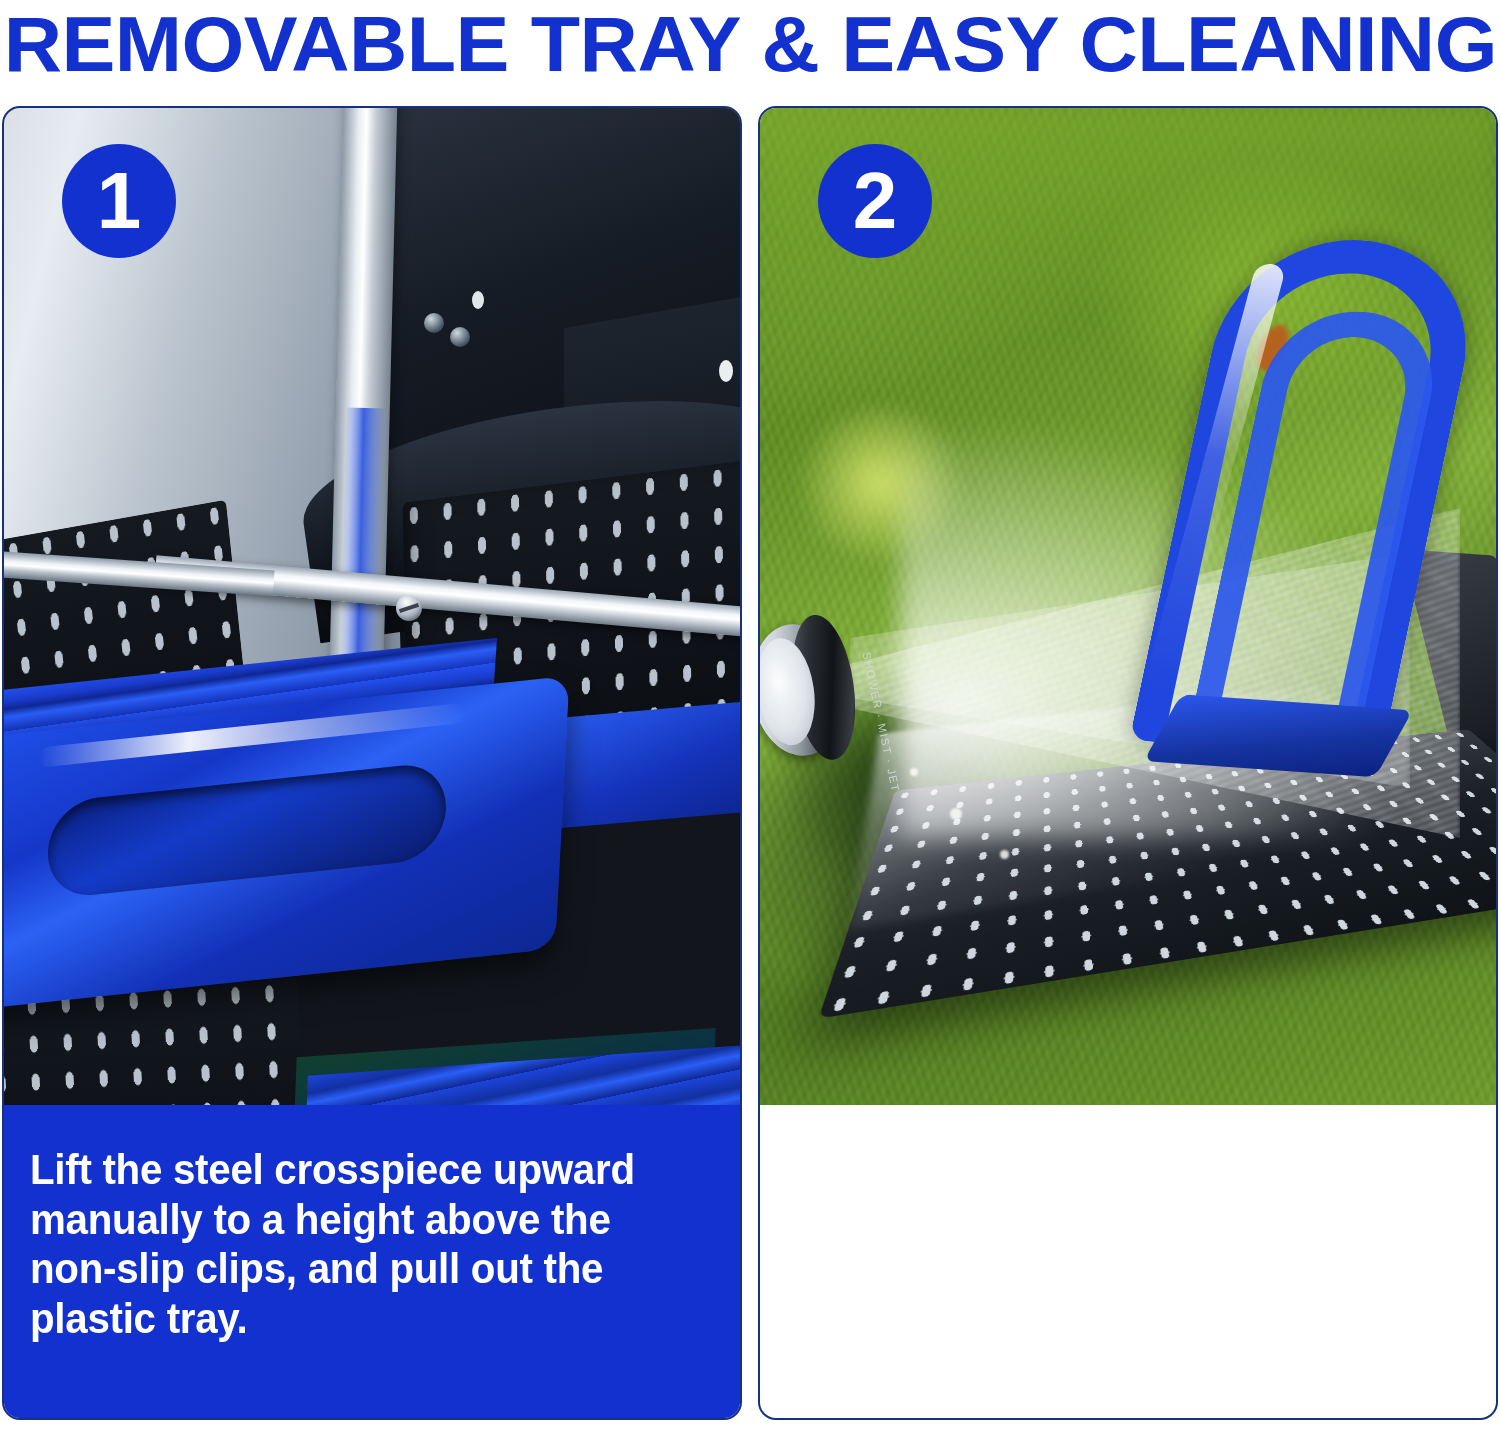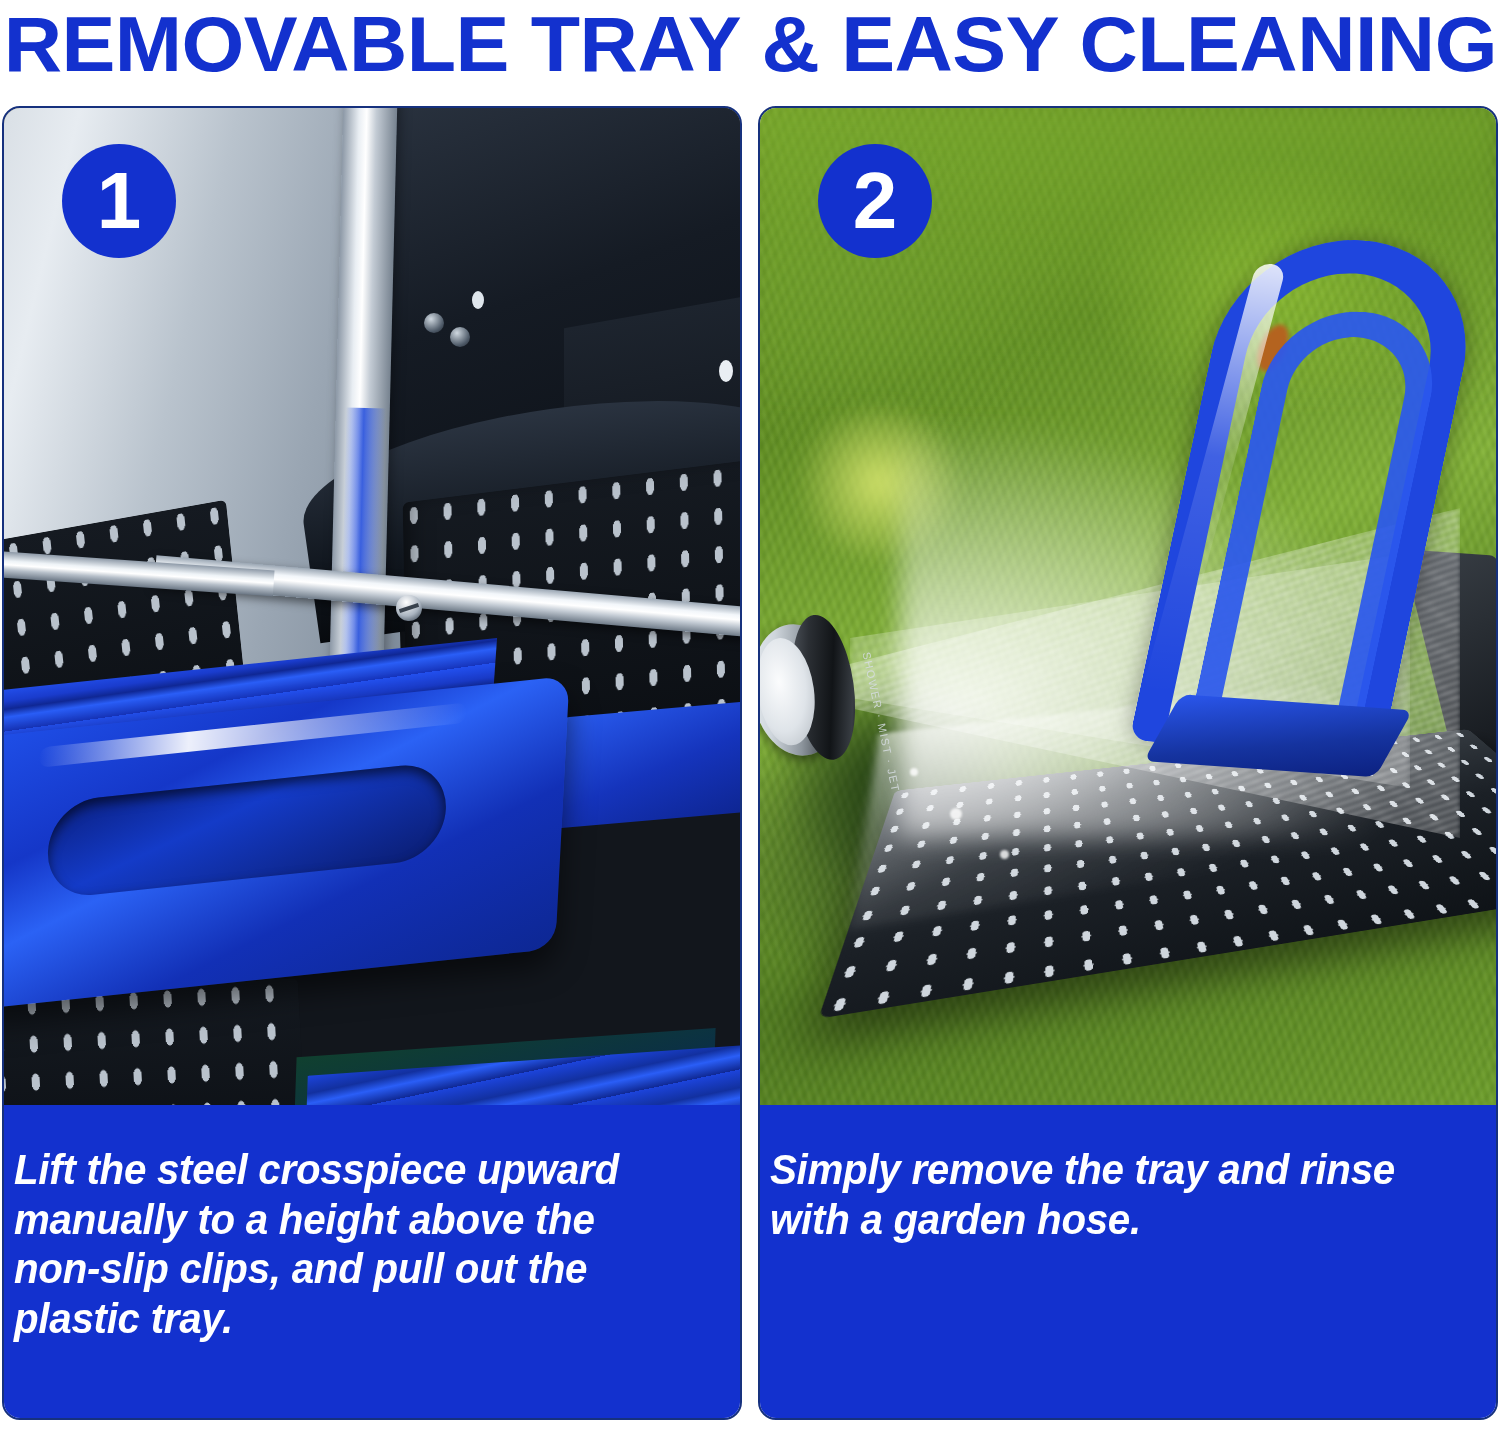--- a/index.html
+++ b/index.html
@@ -88,22 +88,21 @@
     line-height: 114px;
     text-align: center;
     z-index: 40;
     font-family: "Liberation Sans", sans-serif;
   }
 
   
   .caption {
     flex: 1 1 auto;
     background: #1331CE;
-    padding: 40px 30px 10px 10px;
-    font-style: italic;
+    padding: 40px 30px 10px 26px;
   }
   .caption p {
     color: #ffffff;
     font-family: "Liberation Sans", sans-serif;
     font-weight: bold;
     font-size: 42px;
     line-height: 1.18;
     letter-spacing: -0.3px;
     transform: scaleX(0.96);
     transform-origin: left center;
@@ -579,19 +578,16 @@
           <div class="p2-handle-foot"></div>
         </div>
 
         <div class="p2-droplet" style="left:190px;top:700px;width:12px;height:12px;"></div>
         <div class="p2-droplet" style="left:240px;top:742px;width:9px;height:9px;"></div>
         <div class="p2-droplet" style="left:150px;top:660px;width:8px;height:8px;"></div>
 
         <div class="badge">2</div>
       </div>
 
-      <div class="caption">
-        <p>Simply remove the tray and rinse with a garden hose.</p>
-      </div>
     </div>
 
   </div>
 </div>
 
 </body></html>

